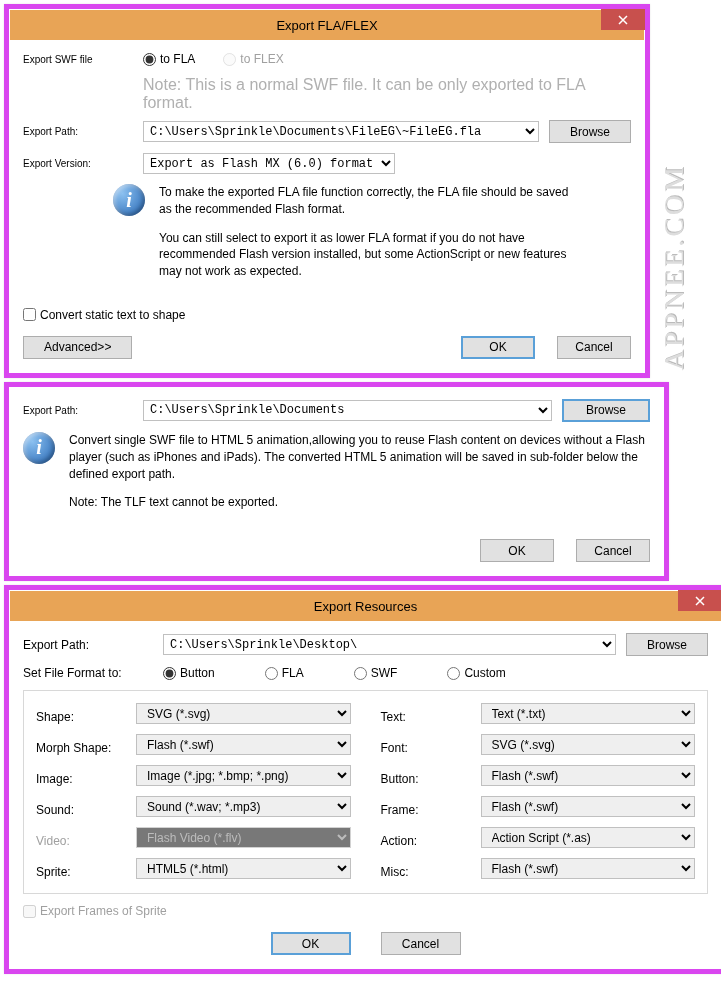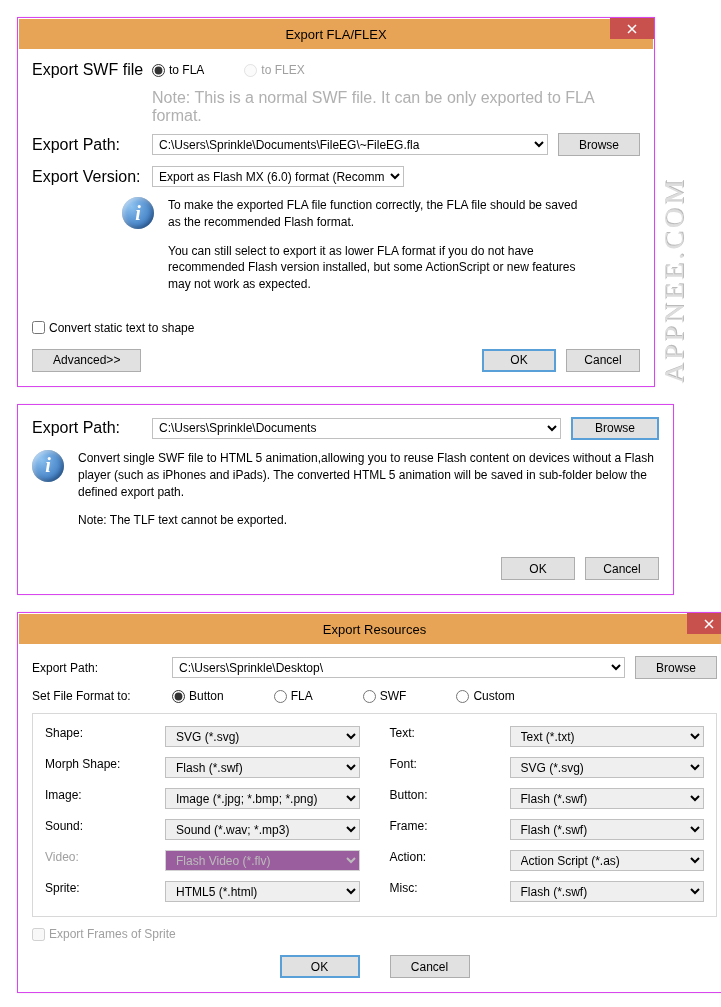--- a/index.html
+++ b/index.html
@@ -5,23 +5,23 @@
   body {
     margin: 0;
     padding: 0;
     background: #ffffff;
     font-family: "Segoe UI", Tahoma, sans-serif;
     font-size: 12px;
     color: #000;
     width: 721px;
   }
   .dialog {
-    border: 1px solid #d946ef;
+    border: 5px solid #d946ef;
     background: #fff;
-    margin: 17px;
+    margin: 4px;
     box-shadow: 0 0 2px rgba(0,0,0,0.1);
   }
   .d1 { width: 636px; }
   .d2 { width: 655px; }
   .d3 { width: 713px; }
   .titlebar {
     background: #e8a456;
     display: flex;
     align-items: center;
     justify-content: center;
@@ -52,33 +52,33 @@
     background: #fff;
   }
   .row {
     display: flex;
     align-items: center;
     margin-bottom: 10px;
   }
   .label-col {
     width: 120px;
     flex-shrink: 0;
-    font-size: 16px;
+    font-size: 10px;
   }
   .label-col2 { width: 140px; flex-shrink:0; font-size:12px; }
-  .radio-group { display: flex; gap: 40px; align-items:center;}
+  .radio-group { display: flex; gap: 28px; align-items:center;}
   .radio-item { display: flex; align-items: center; gap: 4px; }
   .radio-item.disabled { color: #a0a0a0; }
   input[type="radio"] { margin:0; accent-color: #333; }
   input[type="radio"]:disabled { opacity:0.6; }
   .note-text { color: #b0b0b0; font-size: 16px; margin-top:2px; margin-left:120px; margin-bottom:8px;}
   select.path-select, select.combo {
     border: 1px solid #c0c0c0;
     background: #fff;
-    font-family: Liberation Sans, sans-serif;
+    font-family: Liberation Mono, monospace;
     font-size: 12px;
     padding: 1px 2px;
     height: 21px;
   }
   .path-select { flex: 1; }
   .browse-btn, .btn {
     border: 1px solid #adadad;
     background: #e1e1e1;
     font-family: inherit;
     font-size: 12px;
@@ -100,21 +100,21 @@
     border-radius: 50%;
     display:flex; align-items:center; justify-content:center;
     color:#fff; font-family: Georgia, serif; font-size:20px; font-style: italic; font-weight:bold;
     box-shadow: inset -2px -2px 4px rgba(0,0,0,0.3), inset 2px 2px 4px rgba(255,255,255,0.5);
   }
   .info-text { font-size:12px; line-height:1.4; }
   .info-text p { margin: 0 0 12px 0; }
   .checkbox-row { display:flex; align-items:center; gap:4px; margin: 8px 0 14px 0;}
   input[type="checkbox"]{ margin:0; }
   .checkbox-row.disabled { color:#a0a0a0; }
-  .button-row { display:flex; justify-content:flex-end; gap:0; }
+  .button-row { display:flex; justify-content:flex-end; gap:12px; }
   .button-row .left { margin-right:auto; margin-left:0;}
   .watermark {
     position: absolute;
     left: 658px;
     top: 160px;
     font-size: 28px;
     letter-spacing: 3px;
     color: #ddd;
     writing-mode: vertical-rl;
     transform: rotate(180deg);
@@ -123,25 +123,25 @@
     pointer-events:none;
   }
   .group-box {
     border: 1px solid #d8d8d8;
     padding: 12px 12px 4px 12px;
     margin: 10px 0;
     display: flex;
     gap: 30px;
   }
   .col { flex:1; }
-  .fmt-row { display:flex; align-items:flex-start; margin-bottom:10px;gap:20px; }
+  .fmt-row { display:flex; align-items:flex-end; margin-bottom:10px; }
   .fmt-label { width: 100px; flex-shrink:0; font-size:12px;}
   .fmt-row.disabled .fmt-label { color:#a0a0a0; }
   .fmt-combo { flex:1; border:1px solid #c0c0c0; font-family:inherit; font-size:12px; height:21px; padding:1px 6px;}
-  .fmt-combo:disabled { color:#a0a0a0; background:#701a75;}
+  .fmt-combo:disabled { color:#a0a0a0; background:#404040;}
   .ff-radio-group { display:flex; gap: 50px; }
   .center-buttons { display:flex; justify-content:center; gap: 30px; margin-top:6px;}
   .container { position: relative; width: 721px; }
 </style>
 </head>
 <body>
 
 <div class="container">
 <div class="watermark">APPNEE.COM</div>
 

